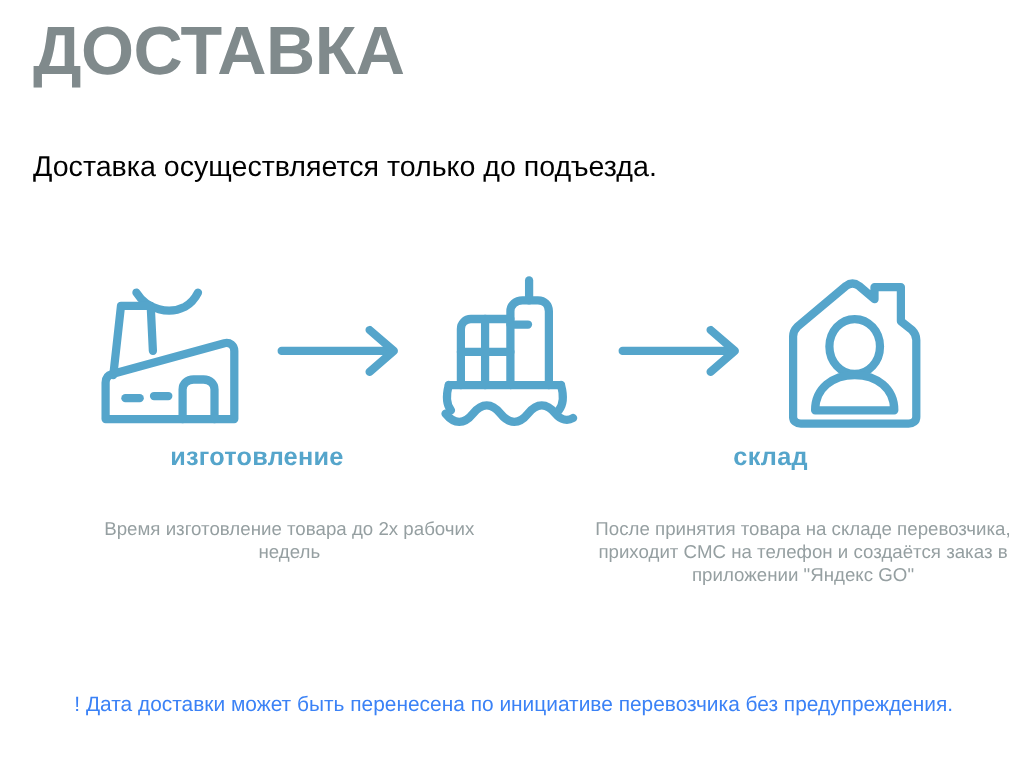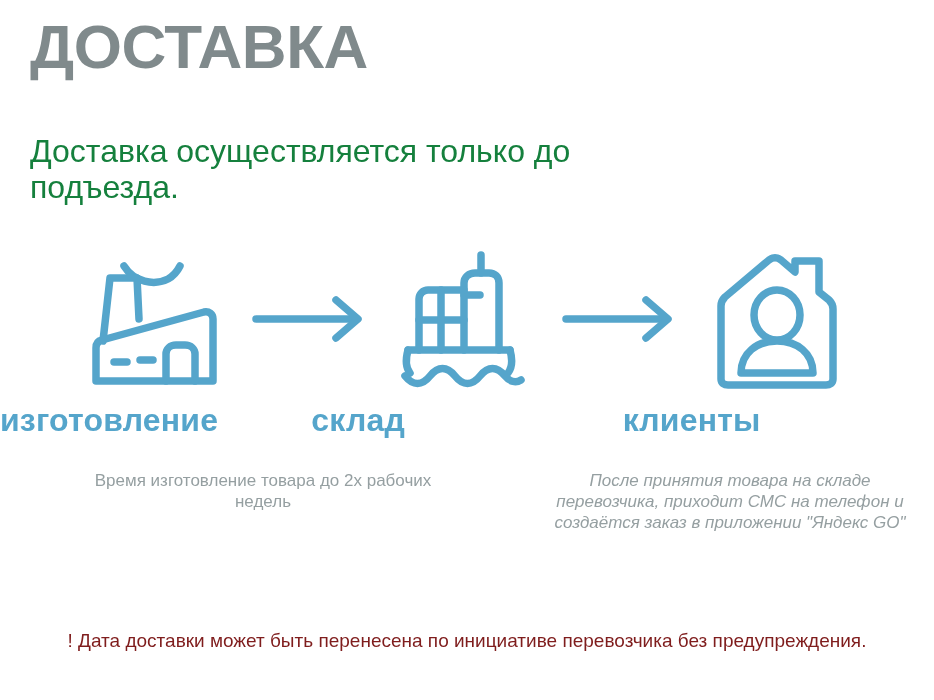--- a/index.html
+++ b/index.html
@@ -35,24 +35,24 @@
     letter-spacing: -0.5px;
     color: #808a8c;
   }
 
   
   .subtitle {
     position: absolute;
     left: 30px;
     top: 133px;
     width: 600px;
-    font-size: 32px;
+    font-size: 26px;
     line-height: 36px;
     font-weight: normal;
-    color: #15803d;
+    color: #000000;
   }
 
   
   .flow {
     position: absolute;
     left: 0;
     top: 246px;
     width: 934px;
     height: 145px;
     display: flex;
@@ -79,22 +79,22 @@
   
   .labels {
     position: absolute;
     left: 0;
     top: 402px;
     width: 934px;
     display: flex;
   }
   .label-cell {
     flex: 1 1 0;
-    text-align: left;
-    font-size: 32px;
+    text-align: center;
+    font-size: 23px;
     font-weight: bold;
     color: #55a5cb;
     letter-spacing: 0.2px;
   }
 
   
   .descriptions {
     position: absolute;
     left: 0;
     top: 470px;
@@ -106,39 +106,39 @@
     flex: 1 1 0;
     text-align: center;
     font-size: 17px;
     line-height: 21px;
     color: #959fa1;
     padding: 0 25px;
     box-sizing: border-box;
     margin-left: 36px;
   }
   .desc-cell.col1 { padding: 0 35px; }
-  .desc-cell.col2 { padding: 0 12px; font-style: italic; }
+  .desc-cell.col2 { padding: 0 12px; }
   .desc-cell.col3 { padding: 0 18px; }
 
   .accent-red {
     color: #e8706b;
   }
 
   
   .footer-note {
     position: absolute;
     left: 0;
     top: 628px;
     width: 934px;
     padding: 0 55px;
     box-sizing: border-box;
     text-align: center;
     font-size: 19px;
     line-height: 26px;
-    color: #7f1d1d;
+    color: #3b82f6;
   }
 
   svg { display: block; }
 </style>
 </head>
 <body>
 
 <div class="slide">
 
   <div class="title">ДОСТАВКА</div>
@@ -224,21 +224,20 @@
           <path d="M34 124 C 34 104, 50 92, 70 92 C 90 92, 106 104, 106 124 Z"></path>
         </g>
       </svg>
     </div>
 
   </div>
 
   <div class="labels">
     <div class="label-cell">изготовление</div>
     <div class="label-cell">склад</div>
-    <div class="label-cell">клиенты</div>
   </div>
 
   <div class="descriptions">
     <div class="desc-cell col1">Время изготовление товара до 2х рабочих недель</div>
     <div class="desc-cell col2">После принятия товара на складе перевозчика, приходит СМС на телефон и создаётся заказ в приложении "Яндекс GO"</div>
   </div>
 
   <div class="footer-note">! Дата доставки может быть перенесена по инициативе перевозчика без предупреждения.</div>
 
 </div>

